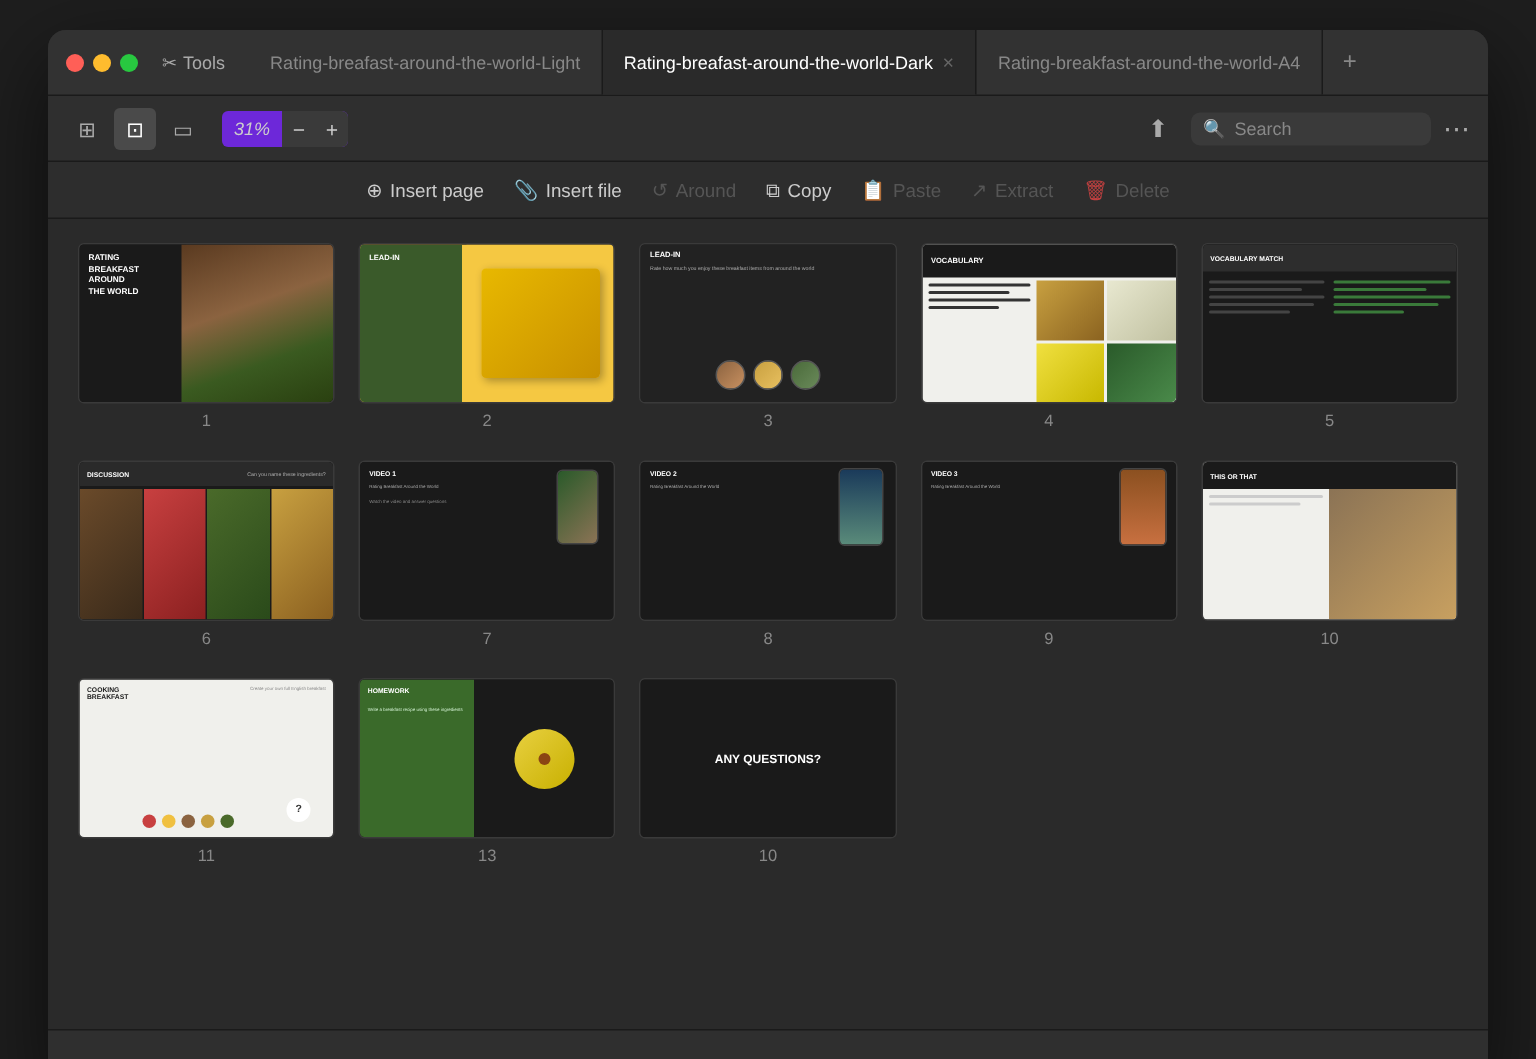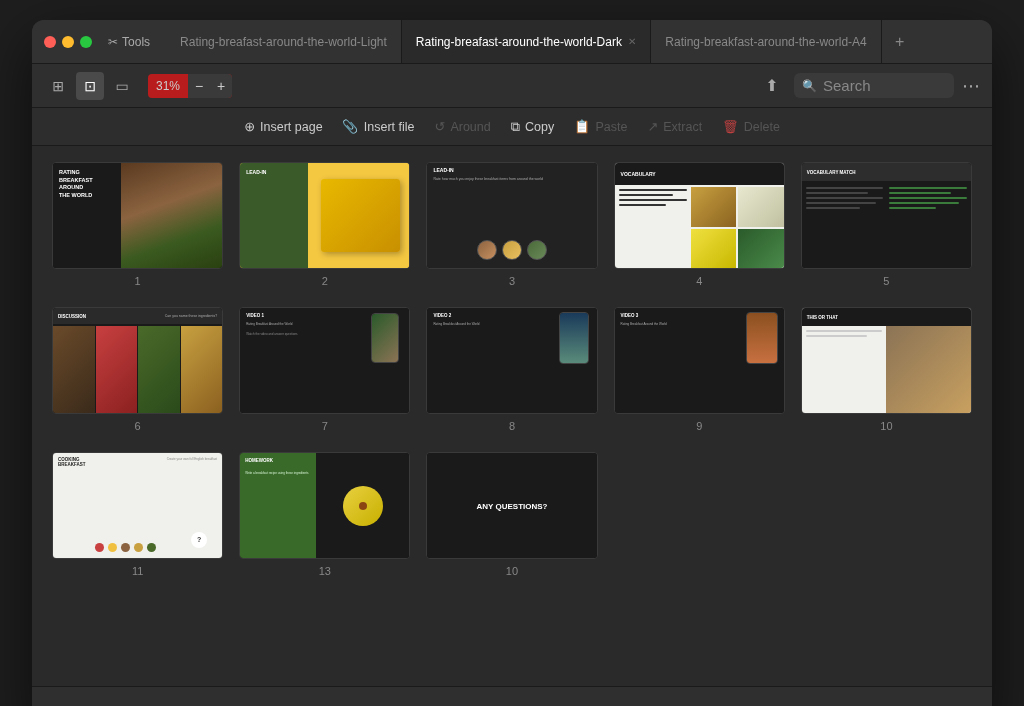--- a/index.html
+++ b/index.html
@@ -113,24 +113,25 @@
       cursor: pointer;
       border-radius: 4px;
     }
     .toolbar-btn.active {
       background: #4a4a4a;
       color: #fff;
     }
     .zoom-control {
       display: flex;
       align-items: center;
-      background: #b91c1c;
+      background: #6d28d9;
       border-radius: 4px;
       overflow: hidden;
       margin-left: 8px;
+      font-style: italic;
     }
     .zoom-label {
       padding: 4px 8px;
       color: #ccc;
       font-size: 12px;
       cursor: pointer;
     }
     .zoom-btn {
       width: 22px;
       height: 24px;
@@ -168,21 +169,21 @@
       border-radius: 6px;
       padding: 4px 8px;
       gap: 6px;
       width: 160px;
     }
     .search-box input {
       background: none;
       border: none;
       outline: none;
       color: #22c55e;
-      font-size: 15px;
+      font-size: 12px;
       width: 100%;
     }
     .search-box input::placeholder { color: #888; }
     .toolbar-more {
       color: #aaa;
       font-size: 18px;
       cursor: pointer;
     }
     
     .action-bar {

